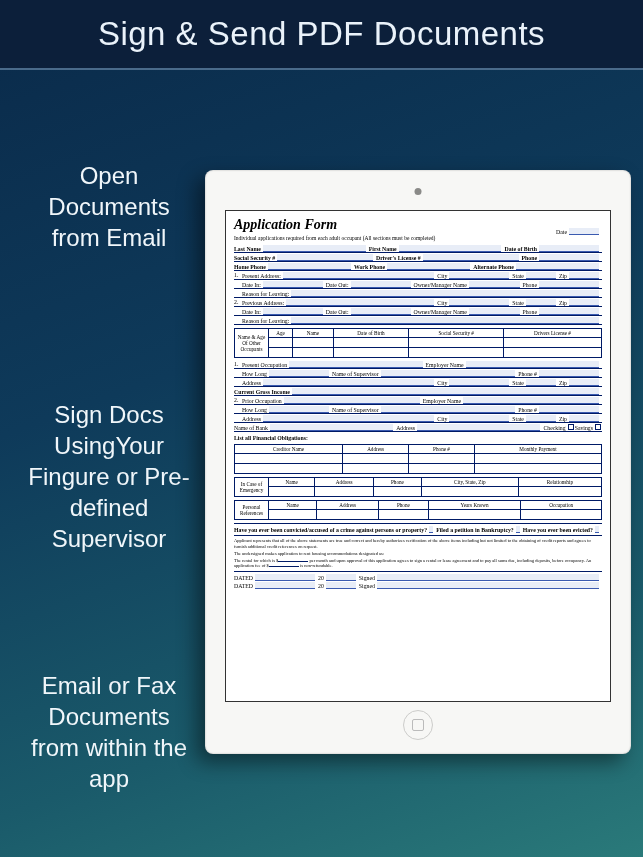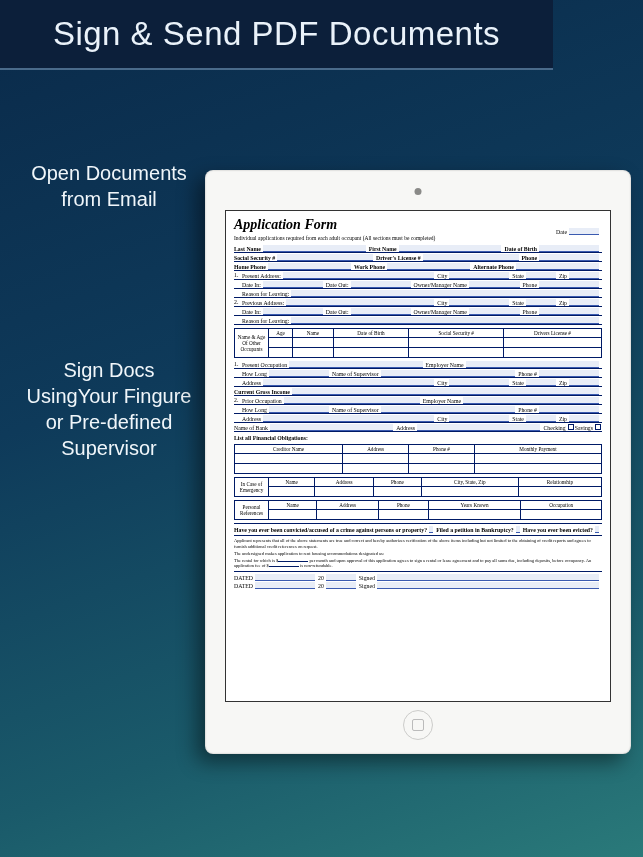--- a/index.html
+++ b/index.html
@@ -5,37 +5,37 @@
 * { margin: 0; padding: 0; box-sizing: border-box; }
 body {
   width: 643px;
   height: 857px;
   background: linear-gradient(160deg, #0a2a4a 0%, #0e3a5a 40%, #1a5a6a 75%, #2a7a7a 100%);
   font-family: "Segoe UI", Arial, sans-serif;
   overflow: hidden;
   position: relative;
 }
 .header {
-  width: 553px;
+  width: 643px;
   height: 70px;
   background: #0c1f3a;
   border-bottom: 2px solid #4a6a8a;
   display: flex;
   align-items: center;
   justify-content: center;
 }
 .header-text { color: #eaf2fa; font-size: 33px; font-weight: 400; letter-spacing: 0.5px; }
 
 .captions {
   position: absolute;
   left: 24px;
   top: 160px;
   width: 170px;
   color: #f0f6fa;
-  font-size: 20px;
+  font-size: 24px;
   font-weight: 300;
   line-height: 1.3;
 }
 .cap { text-align: center; margin-bottom: 145px; }
 .cap:nth-child(2){ margin-bottom: 115px; }
 .cap:nth-child(3){ margin-bottom: 0; }
 
 .tablet {
   position: absolute;
   left: 205px;
@@ -89,20 +89,21 @@
 </head>
 <body>
 
 <div class="header">
   <span class="header-text">Sign &amp; Send PDF Documents</span>
 </div>
 
 <div class="captions">
   <div class="cap">Open Documents from Email</div>
   <div class="cap">Sign Docs UsingYour Fingure or Pre-defined Supervisor</div>
+  <div class="cap">Email or Fax Documents from within the app</div>
 </div>
 
 <div class="tablet">
   <div class="camera"></div>
   <div class="home-btn"></div>
 
   <div class="screen">
     <div style="display:flex; align-items:flex-end;">
       <div class="form-title">Application Form</div>
       <div style="flex:1"></div>

